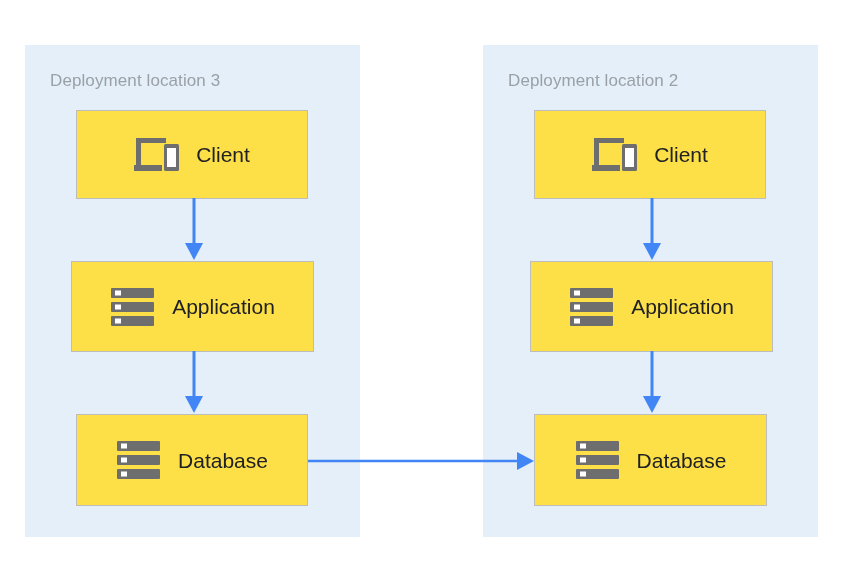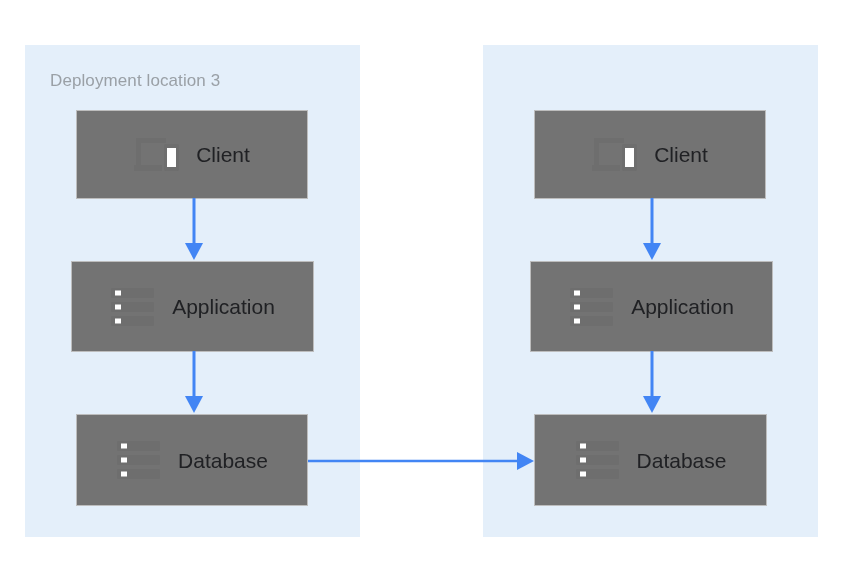--- a/index.html
+++ b/index.html
@@ -26,21 +26,21 @@
   .zone-label {
     position: absolute;
     color: #9aa0a6;
     font-size: 17px;
     letter-spacing: 0.1px;
     white-space: nowrap;
     line-height: 1;
   }
   .node {
     position: absolute;
-    background: #737373;
+    background: #fde047;
     border: 1px solid #bdbdbd;
     box-sizing: border-box;
     display: flex;
     align-items: center;
     justify-content: center;
   }
   .node-inner {
     display: flex;
     align-items: center;
     gap: 16px;
@@ -107,20 +107,21 @@
         <rect x="5" y="18.5" width="6" height="5" fill="#ffffff"></rect>
         <rect x="1" y="30" width="43" height="10" rx="1" fill="#6e6e6e"></rect>
         <rect x="5" y="32.5" width="6" height="5" fill="#ffffff"></rect>
       </svg>
       <span class="node-label">Database</span>
     </div>
   </div>
 
   <div class="zone" style="left:483px; top:45px; width:335px; height:492px;"></div>
 
+  <div class="zone-label" style="left:508px; top:72px;">Deployment location 2</div>
 
   <div class="node" style="left:534px; top:110px; width:232px; height:89px;">
     <div class="node-inner">
       <svg class="node-icon" viewBox="0 0 46 42">
         <path fill="#6e6e6e" d="M2 4 h30 v5 H7 v22 h19 v5 H2 z"></path>
         <rect x="0" y="31" width="28" height="6" fill="#6e6e6e"></rect>
         <rect x="30" y="10" width="15" height="27" rx="1.5" fill="#6e6e6e"></rect>
         <rect x="33" y="14" width="9" height="19" fill="#ffffff"></rect>
       </svg>
       <span class="node-label">Client</span>

